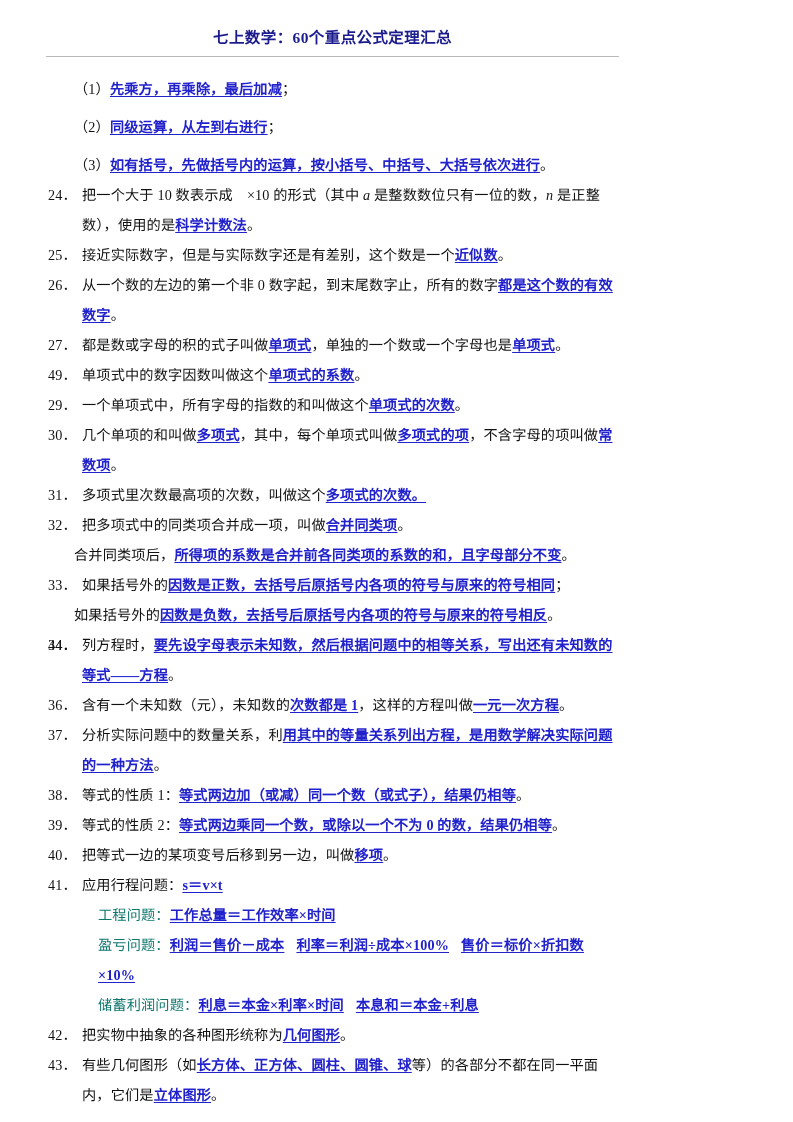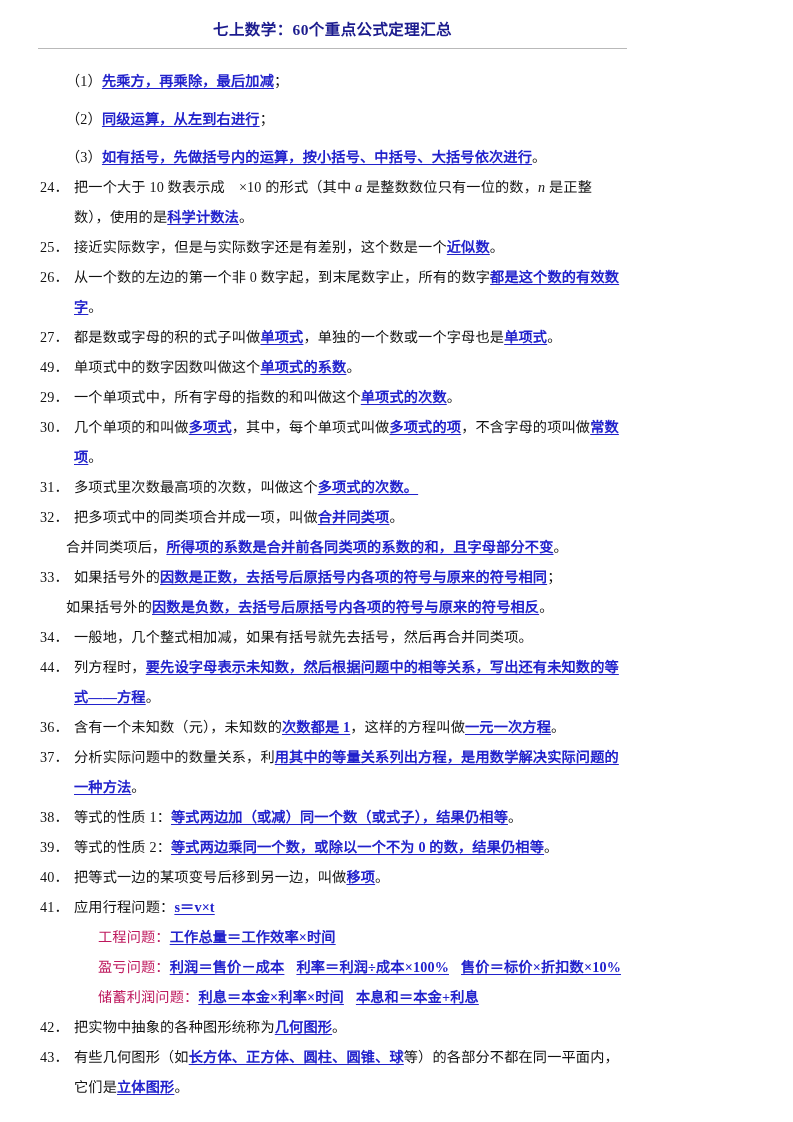--- a/index.html
+++ b/index.html
@@ -13,21 +13,21 @@
     height: 1122px;
     font-family: "Liberation Serif", "DejaVu Serif", serif;
     color: #0a0a0a;
     position: relative;
     overflow: hidden;
   }
   .page {
     width: 665px;
     height: 1122px;
     box-sizing: border-box;
-    padding: 0;
+    padding: 8px;
     position: relative;
   }
   
   .doc-header {
     text-align: center;
     padding-top: 17px;
     padding-bottom: 5px;
   }
   .doc-header .title {
     font-family: "Liberation Serif", "DejaVu Serif", serif;
@@ -89,21 +89,21 @@
     display: inline-block;
     width: 14px;
   }
   .it {
     font-style: italic;
   }
   .formula-row {
     font-size: 14.2px;
     line-height: 30px;
   }
-  .formula-row .lbl { color: #be185d; margin-left: 8px; }
+  .formula-row .lbl { color: #0f766e; }
   .sp {
     display: inline-block;
     width: 12px;
   }
   
   .doc-footer {
     position: absolute;
     left: 0;
     right: 0;
     bottom: 16px;
@@ -146,21 +146,21 @@
     <div class="line num"><span class="marker">30．</span><span>几个单项的和叫做</span><span class="hl">多项式</span><span>，其中，每个单项式叫做</span><span class="hl">多项式的项</span><span>，不含字母的项叫做</span><span class="hl">常数项</span><span>。</span></div>
 
     <div class="line num"><span class="marker">31．</span><span>多项式里次数最高项的次数，叫做这个</span><span class="hl">多项式的次数。 </span></div>
 
     <div class="line num"><span class="marker">32．</span><span>把多项式中的同类项合并成一项，叫做</span><span class="hl">合并同类项</span><span>。</span></div>
     <div class="line sub1"><span>合并同类项后，</span><span class="hl">所得项的系数是合并前各同类项的系数的和，且字母部分不变</span><span>。</span></div>
 
     <div class="line num"><span class="marker">33．</span><span>如果括号外的</span><span class="hl">因数是正数，去括号后原括号内各项的符号与原来的符号相同</span><span>；</span></div>
     <div class="line sub1"><span>如果括号外的</span><span class="hl">因数是负数，去括号后原括号内各项的符号与原来的符号相反</span><span>。</span></div>
 
-    <div class="line num"><span class="marker">34．</span><span>一般地，几个整式相加减，如果有括号就先去括号，然后再合并同类项。</span></div>
+    <div class="line num"><span class="marker">34．</span></div>
 
     <div class="line num"><span class="marker">44．</span><span>列方程时，</span><span class="hl">要先设字母表示未知数，然后根据问题中的相等关系，写出还有未知数的等式——方程</span><span>。</span></div>
 
     <div class="line num"><span class="marker">36．</span><span>含有一个未知数（元），未知数的</span><span class="hl">次数都是 1</span><span>，这样的方程叫做</span><span class="hl">一元一次方程</span><span>。</span></div>
 
     <div class="line num"><span class="marker">37．</span><span>分析实际问题中的数量关系，利</span><span class="hl">用其中的等量关系列出方程，是用数学解决实际问题的一种方法</span><span>。</span></div>
 
     <div class="line num"><span class="marker">38．</span><span>等式的性质 1：</span><span class="hl">等式两边加（或减）同一个数（或式子），结果仍相等</span><span>。</span></div>
 
     <div class="line num"><span class="marker">39．</span><span>等式的性质 2：</span><span class="hl">等式两边乘同一个数，或除以一个不为 0 的数，结果仍相等</span><span>。</span></div>

